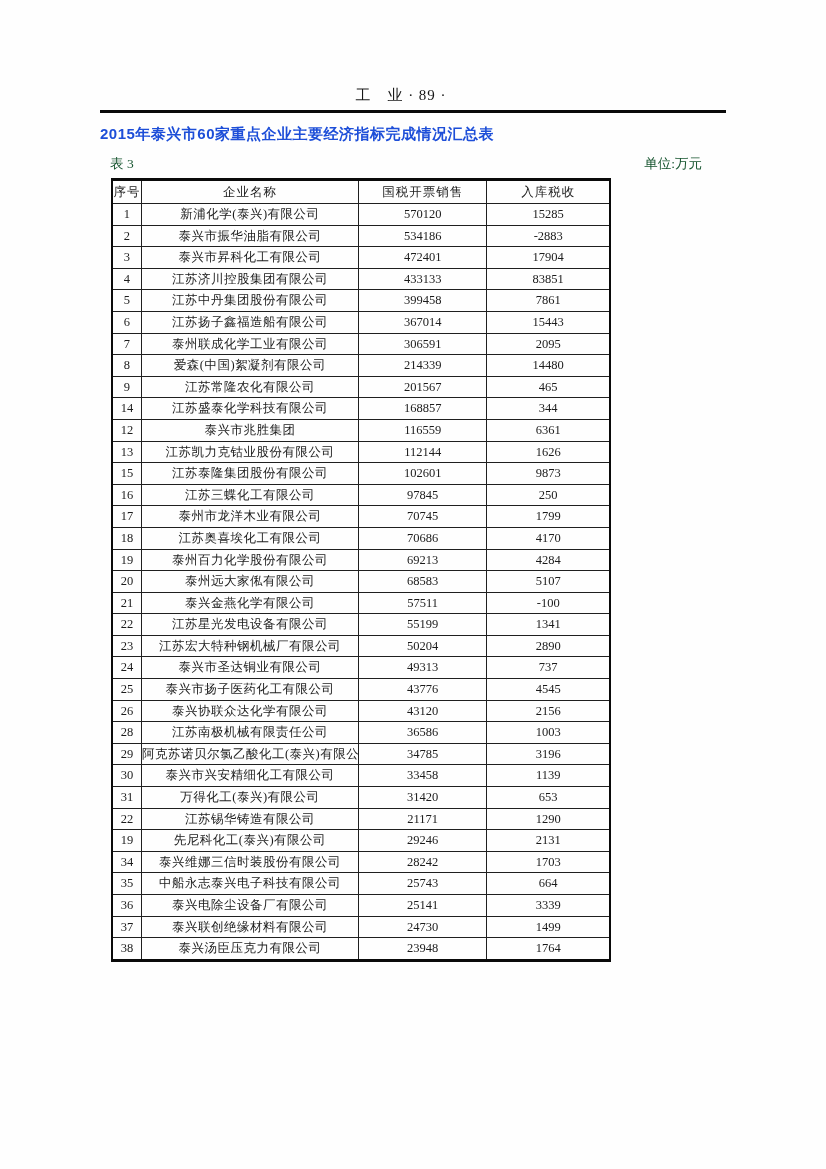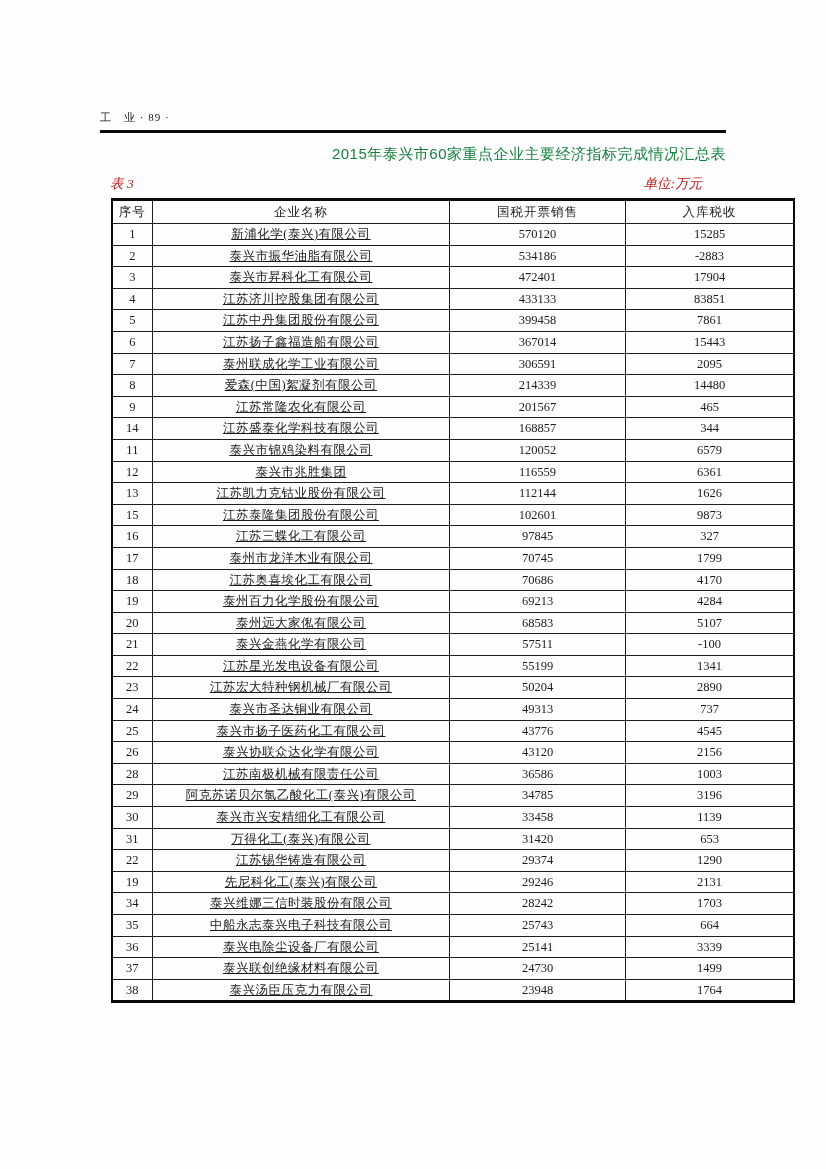--- a/index.html
+++ b/index.html
@@ -14,54 +14,53 @@
     position: relative;
     width: 826px; height: 1169px;
     background: #fefefe;
   }
   .content {
     position: absolute;
     left: 100px; top: 0;
     width: 626px;
   }
   .running-head {
-    margin-top: 110px;
-    text-align: left;
+    margin-top: 86px;
+    text-align: center;
     padding-right: 24px;
-    font-size: 11px;
+    font-size: 15px;
     letter-spacing: 1px;
     color: #161616;
   }
   .head-rule {
     margin-top: 5px;
     height: 3px;
     background: #0a0a0a;
   }
   .title {
     margin: 12px 0 0 0;
-    text-align: right;
+    text-align: left;
     font-family: "Liberation Sans", "DejaVu Sans", sans-serif;
-    font-weight: normal;
+    font-weight: bold;
     font-size: 15px;
     letter-spacing: 0.5px;
-    color: #15803d;
+    color: #1d4ed8;
   }
   .meta-row {
     margin-top: 11px;
     display: flex;
     justify-content: space-between;
     align-items: flex-start;
     font-size: 13.5px;
-    font-style: italic;
     padding: 0 24px 0 10px;
-    color: #b91c1c;
+    color: #14532d;
   }
   table.data-table {
     margin: 5px 0 0 11px;
-    width: 684px;
+    width: 500px;
     border-collapse: collapse;
     table-layout: fixed;
     border: 2px solid #0a0a0a;
     border-top-width: 3px;
     border-bottom-width: 3px;
   }
   col.c-idx   { width: 5.9%; }
   col.c-name  { width: 43.6%; }
   col.c-sales { width: 25.8%; }
   col.c-tax   { width: 24.7%; }
@@ -77,21 +76,21 @@
   .data-table th {
     height: 22px;
     font-size: 12.5px;
     letter-spacing: 1px;
   }
   .data-table td {
     height: 20.6px;
     font-size: 12.5px;
     line-height: 20.6px;
   }
-  .data-table td.name { letter-spacing: 0.5px; text-decoration: underline; }
+  .data-table td.name { letter-spacing: 0.5px; }
 </style>
 </head>
 <body>
 
 <div class="page">
   <div class="content">
 
     <div class="running-head">
       <span>工　业 · 89 ·</span>
     </div>
@@ -175,26 +174,20 @@
     <td>201567</td>
     <td>465</td>
   </tr>
           <tr>
     <td>14</td>
     <td class="name">江苏盛泰化学科技有限公司</td>
     <td>168857</td>
     <td>344</td>
   </tr>
           <tr>
-    <td>11</td>
-    <td class="name">泰兴市锦鸡染料有限公司</td>
-    <td>120052</td>
-    <td>6579</td>
-  </tr>
-          <tr>
     <td>12</td>
     <td class="name">泰兴市兆胜集团</td>
     <td>116559</td>
     <td>6361</td>
   </tr>
           <tr>
     <td>13</td>
     <td class="name">江苏凯力克钴业股份有限公司</td>
     <td>112144</td>
     <td>1626</td>
@@ -202,21 +195,21 @@
           <tr>
     <td>15</td>
     <td class="name">江苏泰隆集团股份有限公司</td>
     <td>102601</td>
     <td>9873</td>
   </tr>
           <tr>
     <td>16</td>
     <td class="name">江苏三蝶化工有限公司</td>
     <td>97845</td>
-    <td>327</td>
+    <td>250</td>
   </tr>
           <tr>
     <td>17</td>
     <td class="name">泰州市龙洋木业有限公司</td>
     <td>70745</td>
     <td>1799</td>
   </tr>
           <tr>
     <td>18</td>
     <td class="name">江苏奥喜埃化工有限公司</td>
@@ -291,21 +284,21 @@
   </tr>
           <tr>
     <td>31</td>
     <td class="name">万得化工(泰兴)有限公司</td>
     <td>31420</td>
     <td>653</td>
   </tr>
           <tr>
     <td>22</td>
     <td class="name">江苏锡华铸造有限公司</td>
-    <td>29374</td>
+    <td>21171</td>
     <td>1290</td>
   </tr>
           <tr>
     <td>19</td>
     <td class="name">先尼科化工(泰兴)有限公司</td>
     <td>29246</td>
     <td>2131</td>
   </tr>
           <tr>
     <td>34</td>

